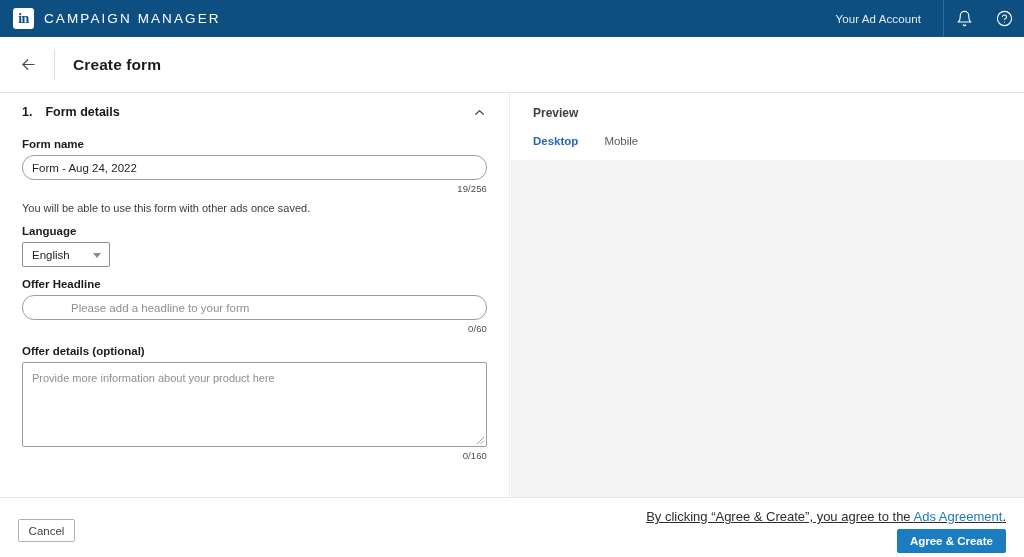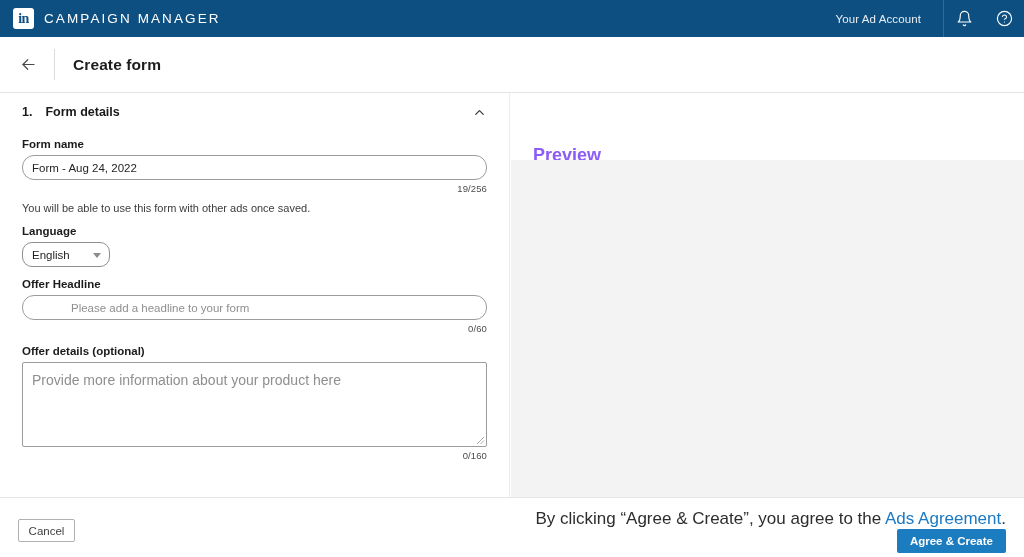--- a/index.html
+++ b/index.html
@@ -113,54 +113,54 @@
     width: 465px; text-align: right;
     font-size: 9.5px; color: #4d4d4d; margin-top: 3px;
     letter-spacing: 0.1px;
   }
   .helper-text {
     font-size: 11px; color: #3c3c3c; margin-top: 8px;
   }
 
   .select-wrap {
     position: relative; width: 88px; height: 25px;
-    border: 1px solid #8f8f8f; border-radius: 10px;
+    border: 1px solid #8f8f8f; border-radius: 2px;
     background: #fff; display: flex; align-items: center;
     padding: 0 9px; font-size: 11.5px; color: #1f1f1f;
   }
   .select-caret {
     position: absolute; right: 8px; top: 50%;
     width: 0; height: 0; margin-top: -2px;
     border-left: 4.5px solid transparent;
     border-right: 4.5px solid transparent;
     border-top: 5px solid #8b8b8b;
   }
 
   .ta-wrap { position: relative; width: 465px; }
   .textarea {
     width: 465px; height: 85px;
     border: 1px solid #9c9c9c; border-radius: 2px;
     background: #fff; padding: 8px 9px;
-    font-size: 14px; color: #8f8f8f;
+    font-size: 11px; color: #8f8f8f;
     font-family: "Liberation Sans", sans-serif;
     line-height: 1.35; overflow: hidden;
   }
   .resize-grip {
     position: absolute; right: 2px; bottom: 2px;
     width: 10px; height: 10px; pointer-events: none;
   }
 
   
   .right-pane {
     position: absolute; left: 511px; top: 93px;
     width: 513px; height: 404px;
     background: #ffffff;
   }
   .preview-head { padding: 13px 0 0 22px; }
-  .preview-title { font-size: 18px; font-weight: bold; color: #8b5cf6; margin-top: 39px; }
+  .preview-title { font-size: 12px; font-weight: bold; color: #404040; }
   .prev-tabs { display: flex; gap: 26px; margin-top: 15px; }
   .prev-tab {
     font-size: 11.5px; color: #5d5d5d; padding-bottom: 26px;
     border-bottom: 2px solid transparent;
   }
   .prev-tab.active { color: #2867b2; font-weight: bold; border-bottom-color: #2867b2; }
   .prev-tabs-line {
     height: 1px; background: #e6e6e6; margin-top: -1px;
   }
   .prev-canvas {
@@ -179,21 +179,21 @@
   .cancel-btn {
     position: absolute; left: 18px; top: 21px;
     width: 57px; height: 23px;
     border: 1px solid #b0b0b0; border-radius: 2px;
     background: #fff; color: #3f3f3f; font-size: 11.5px;
     display: flex; align-items: center; justify-content: center;
     font-family: "Liberation Sans", sans-serif;
   }
   .agree-note {
     position: absolute; right: 18px; top: 11px;
-    font-size: 17px; color: #2d2d2d;
+    font-size: 13px; color: #2d2d2d; text-decoration: underline;
   }
   .agree-link { color: #1a79c4; }
   .agree-btn {
     position: absolute; right: 18px; top: 31px;
     height: 24px; padding: 12px 13px;
     background: #1c7cc0; border: none; border-radius: 2px;
     color: #ffffff; font-size: 11.5px; font-weight: bold;
     display: flex; align-items: center; justify-content: center;
     font-family: "Liberation Sans", sans-serif;
   }

